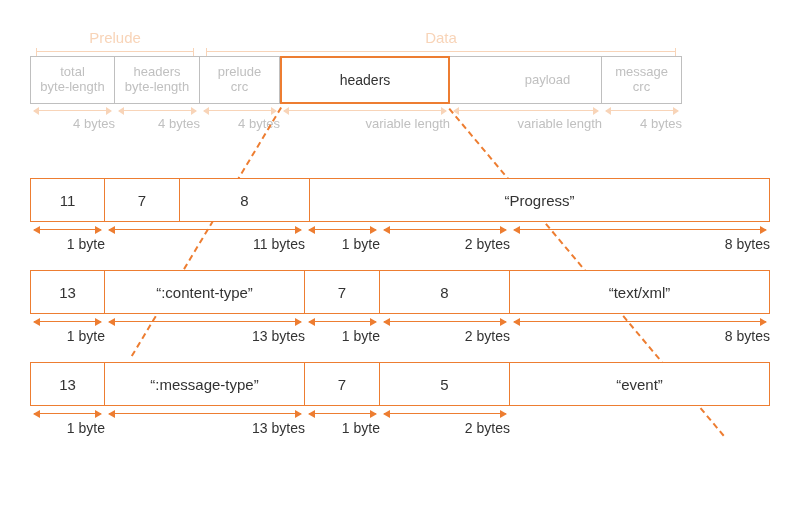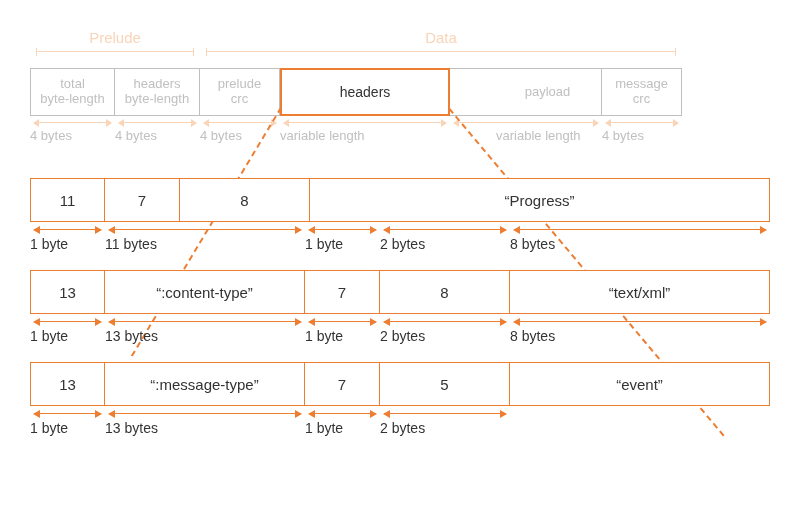--- a/index.html
+++ b/index.html
@@ -28,39 +28,39 @@
   .top-bracket .seg::after{ 
     content:""; position:absolute; left:6px; right:6px; bottom:0; border-top:1px solid var(--orange-pale);
   }
   .top-bracket .seg::before{ 
     content:""; position:absolute; bottom:-4px; left:6px; right:6px; height:8px;
     border-left:1px solid var(--orange-pale); border-right:1px solid var(--orange-pale);
   }
   .seg-prelude { flex:0 0 170px; }
   .seg-data    { flex:1 1 auto;  }
 
-  .top-row   { display:flex; margin-top:16px; }
+  .top-row   { display:flex; margin-top:4px; }
   .top-cell  {
     border:1px solid var(--gray-d);
     color: var(--gray-t);
     display:flex; align-items:center; justify-content:center;
     height:48px; text-align:center; font-size:13px; line-height:1.15;
     padding:0 2px;
   }
   .top-cell + .top-cell { border-left:none; }
   .top-cell.hl { border:2px solid var(--orange); color: var(--ink); font-size:14px; }
   .c-total   { flex:0 0 85px; }
   .c-hlen    { flex:0 0 85px; }
   .c-pcrc    { flex:0 0 80px; }
   .c-headers { flex:0 0 170px; }
   .c-payload { flex:1 1 auto;padding-left:46px; }
   .c-mcrc    { flex:0 0 80px; }
 
   .top-dims  { display:flex; margin-top:2px; }
-  .dim       { position:relative; text-align:left; color: var(--gray-t); font-size:13px; padding-top:10px; }
+  .dim       { position:relative; text-align:right; color: var(--gray-t); font-size:13px; padding-top:10px; }
   .dim::before{
     content:""; position:absolute; top:4px; left:4px; right:4px; border-top:1px solid var(--orange-pale);
   }
   .dim .tick-l, .dim .tick-r{
     position:absolute; top:1px; width:0; height:0;
     border-top:4px solid transparent; border-bottom:4px solid transparent;
   }
   .dim .tick-l{ left:3px;  border-right:6px solid var(--orange-pale); }
   .dim .tick-r{ right:3px; border-left:6px  solid var(--orange-pale); }
 
@@ -81,21 +81,21 @@
     background:#fff;
   }
   .rec-cell + .rec-cell { border-left:none; }
   .w1 { flex:0 0 75px; }
   .w2 { flex:0 0 200px; }
   .w3 { flex:0 0 75px; }
   .w4 { flex:0 0 130px; }
   .w5 { flex:1 1 auto; }
 
   .rec-dims { display:flex; margin-top:2px; }
-  .bdim { position:relative; text-align:left; color: var(--ink); font-size:14px; padding-top:12px; }
+  .bdim { position:relative; text-align:right; color: var(--ink); font-size:14px; padding-top:12px; }
   .bdim::before{
     content:""; position:absolute; top:5px; left:4px; right:4px; border-top:1px solid var(--orange);
   }
   .bdim .tl,.bdim .tr{
     position:absolute; top:2px; width:0;height:0;
     border-top:4px solid transparent; border-bottom:4px solid transparent;
   }
   .bdim .tl{ left:3px;  border-right:7px solid var(--orange); }
   .bdim .tr{ right:3px; border-left:7px  solid var(--orange); }
 </style>

